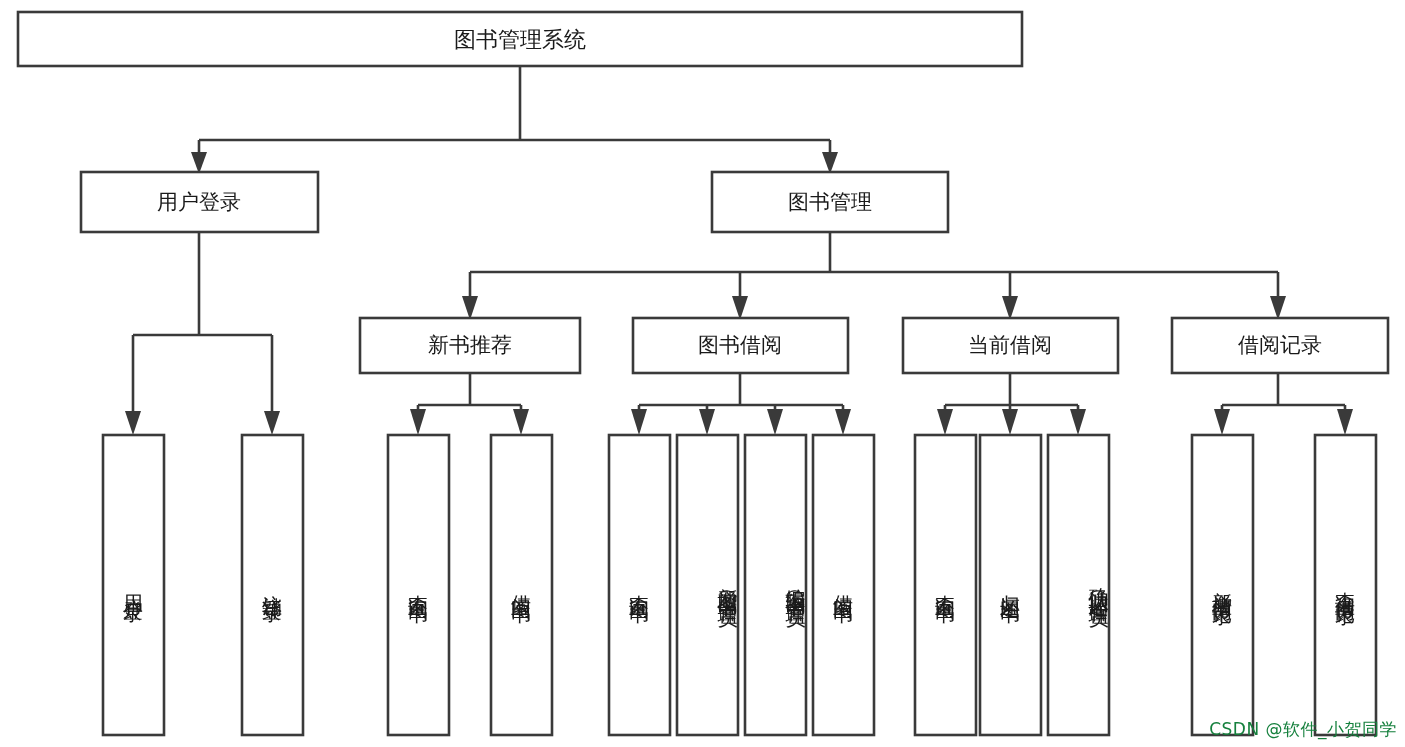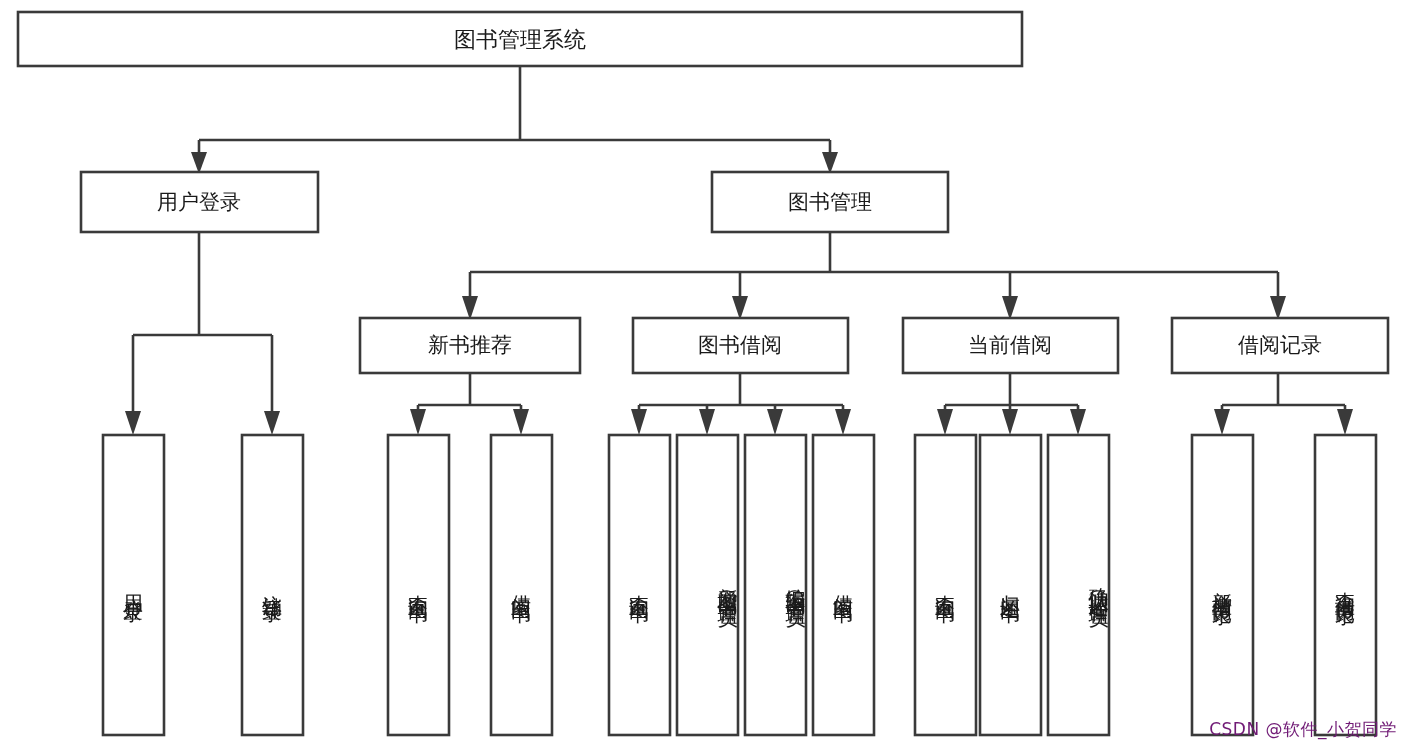--- a/index.html
+++ b/index.html
@@ -63,21 +63,21 @@
   .arrow-head {
     fill: #3a3a3a;
     stroke: none;
   }
   #watermark {
     position: absolute;
     right: 8px;
     bottom: 6px;
     font-family: "DejaVu Sans", "Liberation Sans", sans-serif;
     font-size: 17px;
-    color: #701a75;
+    color: #15803d;
     white-space: nowrap;
     letter-spacing: 0.5px;
   }
 </style>
 </head>
 <body>
 
 <div id="diagram-root">
 
   <svg id="tree-svg" viewBox="0 0 1405 747">

